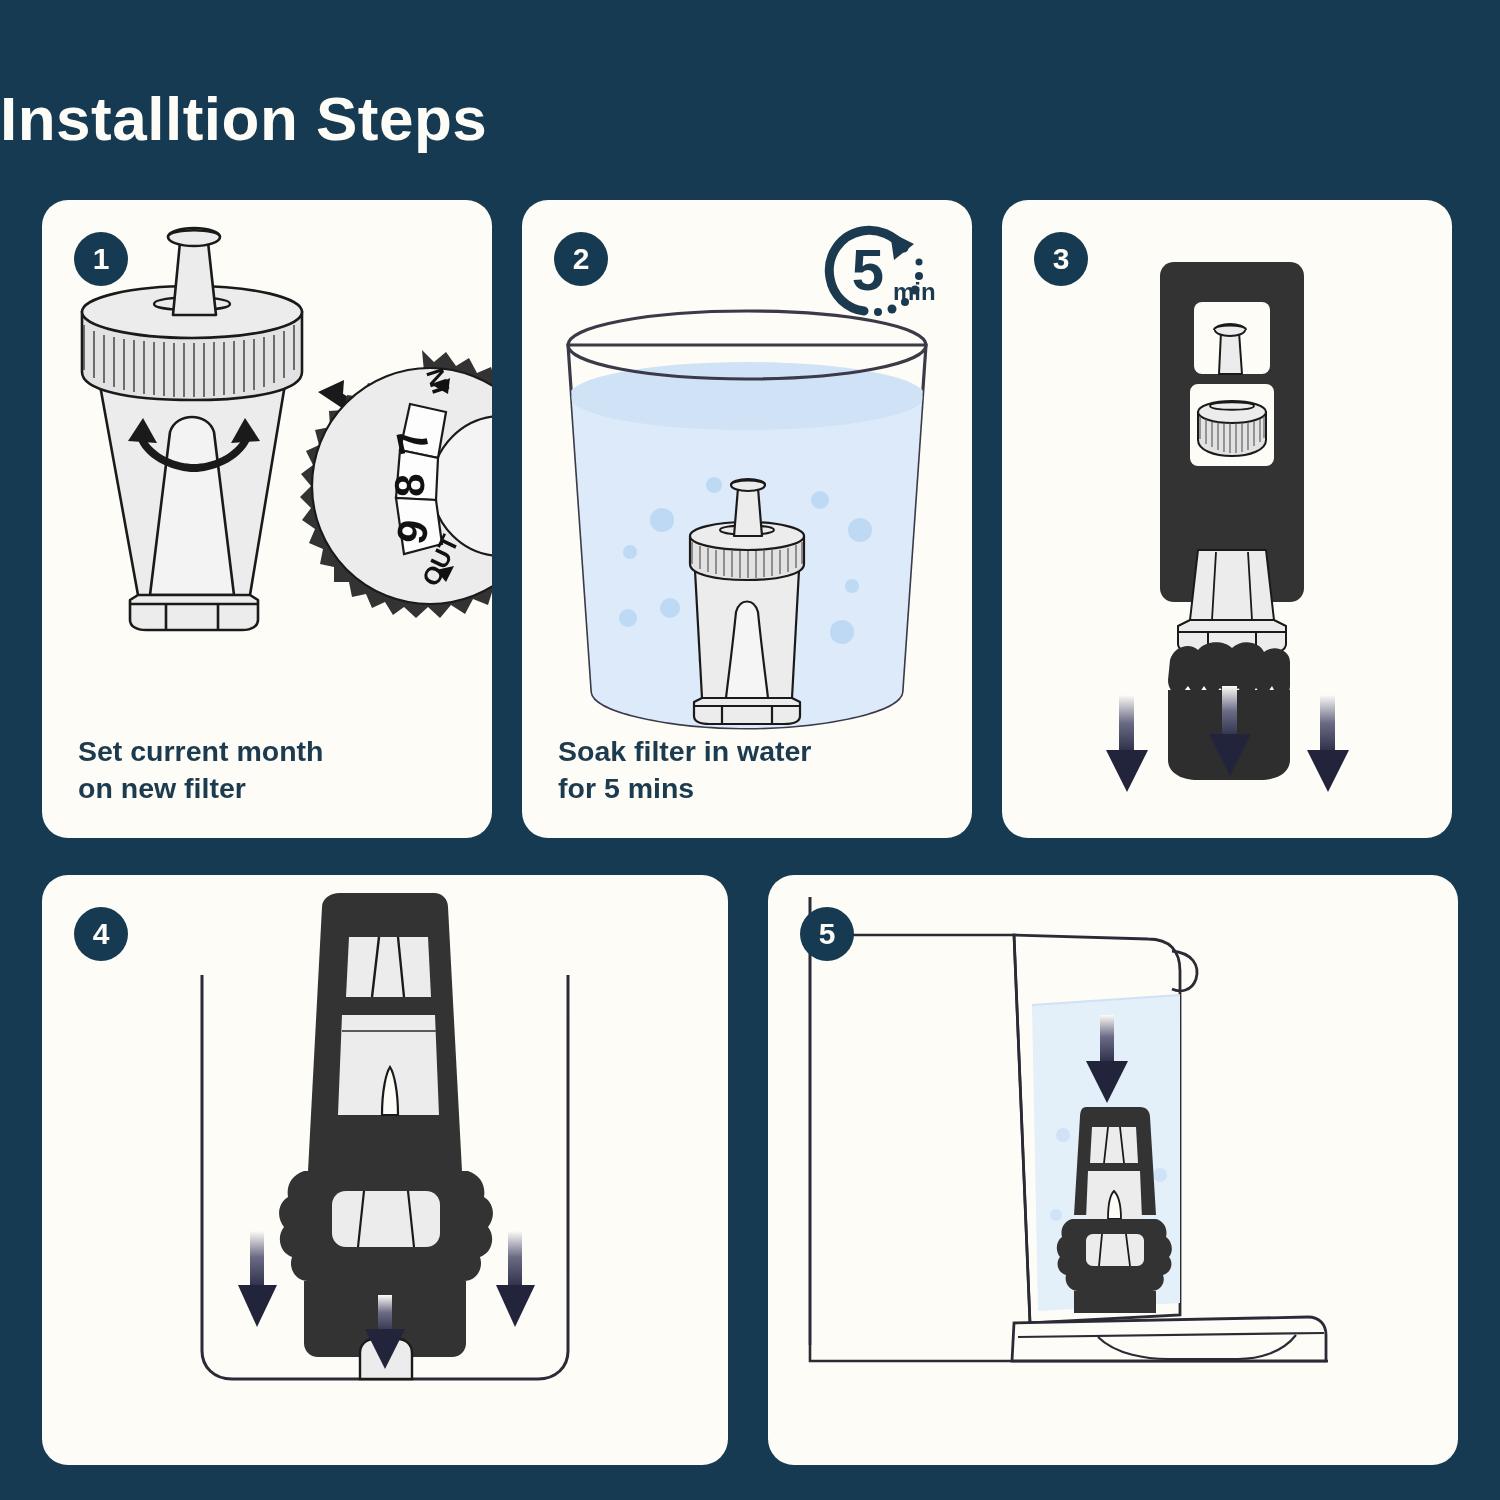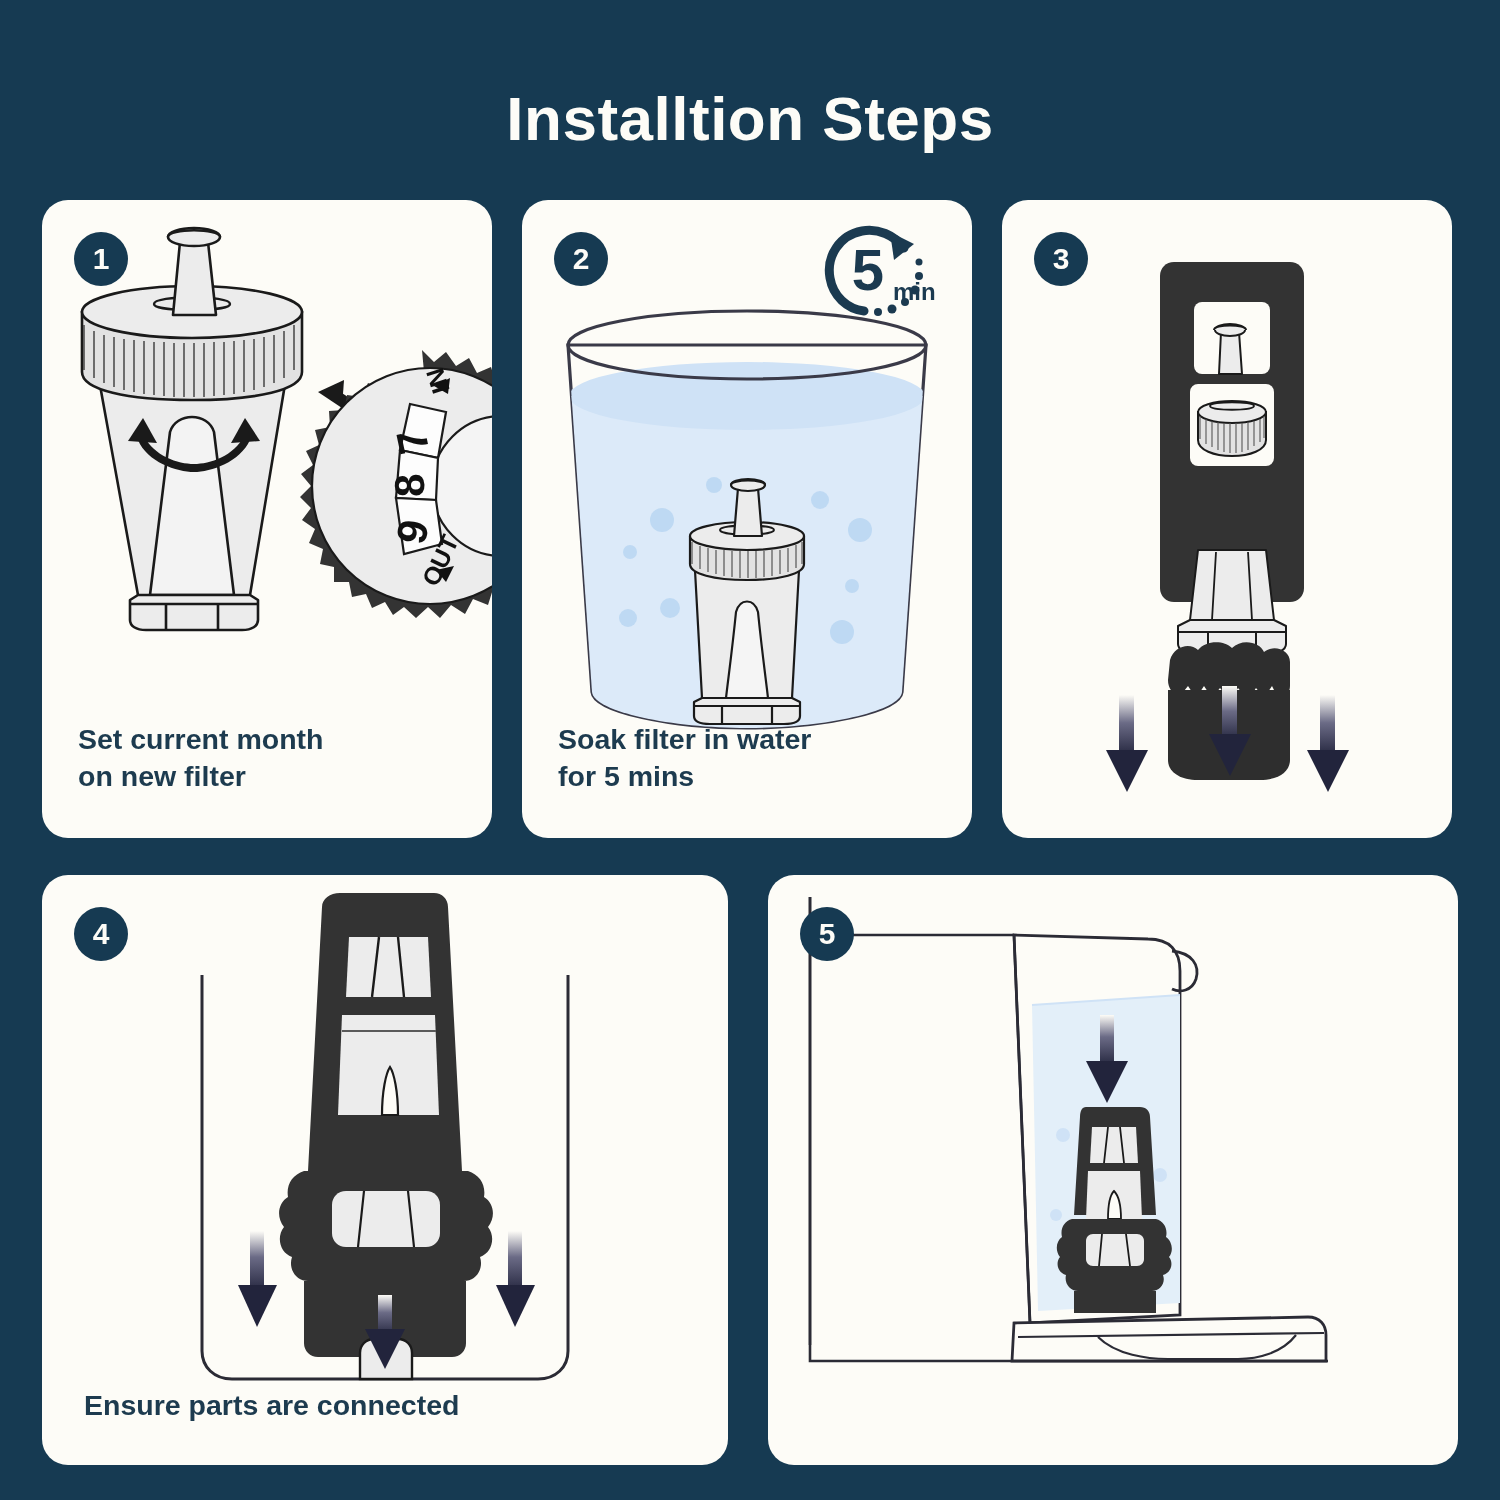--- a/index.html
+++ b/index.html
@@ -15,21 +15,21 @@
     font-family: "Liberation Sans", sans-serif;
     position: relative;
   }
 
   
   .title {
     position: absolute;
     top: 88px;
     left: 0;
     width: 1500px;
-    text-align: center;
+    text-align: left;
     color: #fdfcf7;
     font-size: 62px;
     font-weight: bold;
     letter-spacing: 0.5px;
     line-height: 1;
   }
 
   
   .card {
     position: absolute;
@@ -68,21 +68,21 @@
   .caption {
     position: absolute;
     left: 36px;
     color: #1d3b4f;
     font-size: 28.5px;
     font-weight: bold;
     line-height: 1.28;
     white-space: pre-line;
     z-index: 6;
   }
-  .card.r1 .caption { bottom: 44px; margin-top: 35px; }
+  .card.r1 .caption { bottom: 32px; margin-top: 35px; }
   .card.r2 .caption { bottom: 42px; left: 42px; }
 
   
   .art {
     position: absolute;
     inset: 0;
   }
   .art svg { display: block; width: 100%; height: 100%; }
 
   
@@ -413,21 +413,20 @@
         <rect x="208" y="356" width="14" height="62" fill="url(#arrowg4)"></rect>
         <path d="M196 410 L235 410 L215 452 Z" fill="#22243c"></path>
         <rect x="466" y="356" width="14" height="62" fill="url(#arrowg4)"></rect>
         <path d="M454 410 L493 410 L473 452 Z" fill="#22243c"></path>
         <rect x="336" y="420" width="14" height="42" fill="url(#arrowg4)"></rect>
         <path d="M323 454 L363 454 L343 494 Z" fill="#22243c"></path>
       </g>
     </svg>
   </div>
   <div class="badge">4</div>
-  <div class="caption">Ensure parts are connected</div>
 </div>
 
 <div class="card r2 b2">
   <div class="art">
     <svg viewBox="0 0 690 590" xmlns="http://www.w3.org/2000/svg">
       <defs>
         <linearGradient id="arrowg5" x1="0" y1="0" x2="0" y2="1">
           <stop offset="0" stop-color="#fdfcf7"></stop>
           <stop offset="0.42" stop-color="#6b6b86"></stop>
           <stop offset="1" stop-color="#22243c"></stop>

